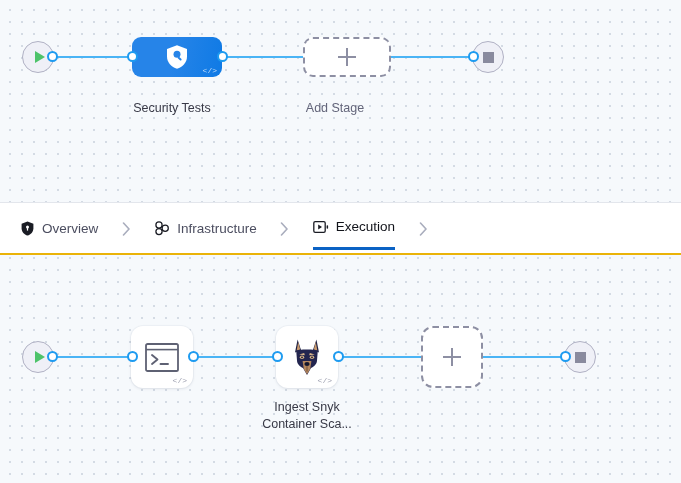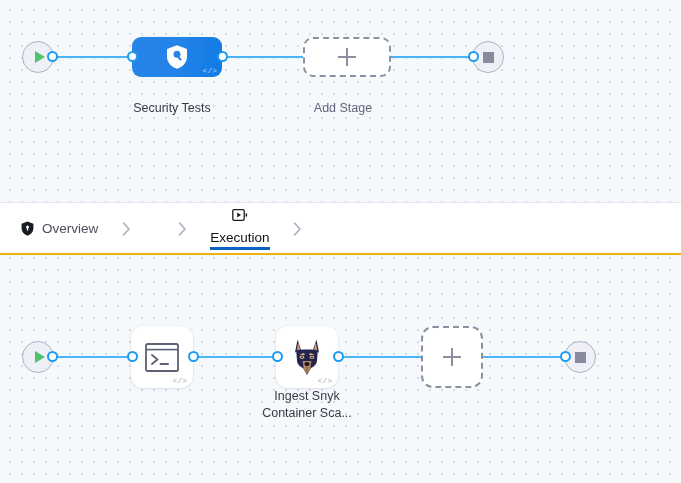--- a/index.html
+++ b/index.html
@@ -209,21 +209,20 @@
     height: 43px;
     box-sizing: border-box;
     padding-bottom: 1px;
     color: #4c4e60;
     font-size: 13.5px;
     cursor: pointer;
   }
   .nav-tab.active {
     color: #11131a;
     border-bottom: 3px solid #0b62c4;
-    flex-direction: column;
   }
   .nav-sep {
     display: flex;
     align-items: center;
     justify-content: center;
     width: 56px;
     color: #a9adbd;
   }
   .nav-icon {
     display: flex;
@@ -257,21 +256,21 @@
       </svg>
       <span class="code-badge">&lt;/&gt;</span>
     </div>
     <div class="port" style="left:127px; top:51px;"></div>
     <div class="port" style="left:217px; top:51px;"></div>
     <div class="caption" style="left:97px; top:100px; width:150px;">Security Tests</div>
 
     <div class="add-node add-stage-node" style="left:303px; top:37px;">
       <div class="plus-glyph"></div>
     </div>
-    <div class="caption muted" style="left:268px; top:100px; width:150px;">Add Stage</div>
+    <div class="caption muted" style="left:260px; top:100px; width:150px;">Add Stage</div>
 
     <div class="terminal" style="left:472px; top:41px;">
       <div class="stop-sq"></div>
     </div>
     <div class="port" style="left:468px; top:51px;"></div>
   </div>
 
   <div class="navbar">
 
     <div class="nav-tab">
@@ -284,20 +283,30 @@
       </span>
       <span>Overview</span>
     </div>
 
     <div class="nav-sep">
       <svg width="9" height="14" viewBox="0 0 9 14">
         <path d="M1.5 1 L7 7 L1.5 13" stroke="#a9adbd" stroke-width="1.6" fill="none" stroke-linecap="round" stroke-linejoin="round"></path>
       </svg>
     </div>
 
+    <div class="nav-tab">
+      <span class="nav-icon">
+        <svg width="16" height="15" viewBox="0 0 16 15">
+          <circle cx="5" cy="4" r="3.1" stroke="#1a1c24" stroke-width="1.25" fill="none"></circle>
+          <circle cx="5" cy="10.6" r="3.1" stroke="#1a1c24" stroke-width="1.25" fill="none"></circle>
+          <circle cx="11.2" cy="7.3" r="3.1" stroke="#1a1c24" stroke-width="1.25" fill="none"></circle>
+        </svg>
+      </span>
+      <span>Infrastructure</span>
+    </div>
 
     <div class="nav-sep">
       <svg width="9" height="14" viewBox="0 0 9 14">
         <path d="M1.5 1 L7 7 L1.5 13" stroke="#a9adbd" stroke-width="1.6" fill="none" stroke-linecap="round" stroke-linejoin="round"></path>
       </svg>
     </div>
 
     <div class="nav-tab active">
       <span class="nav-icon">
         <svg width="16" height="14" viewBox="0 0 16 14">
@@ -363,21 +372,21 @@
         <path d="M22.8 16.4 L17.2 17.3 L17.8 15.0 Z" fill="#d8b58c"></path>
 
         <ellipse cx="15.0" cy="26.0" rx="2.6" ry="2.0" fill="#15162c"></ellipse>
 
         <line x1="15.0" y1="28.2" x2="15.0" y2="33.5" stroke="#6e4f35" stroke-width="0.9"></line>
       </svg>
       <span class="code-badge">&lt;/&gt;</span>
     </div>
     <div class="port" style="left:272px; top:103px;"></div>
     <div class="port" style="left:333px; top:103px;"></div>
-    <div class="caption" style="left:237px; top:140px; width:140px;">Ingest Snyk
+    <div class="caption" style="left:237px; top:151px; width:140px;">Ingest Snyk
 Container Sca...</div>
 
     <div class="add-node add-step-node" style="left:421px; top:78px;">
       <div class="plus-glyph"></div>
     </div>
 
     <div class="terminal" style="left:564px; top:93px;">
       <div class="stop-sq"></div>
     </div>
     <div class="port" style="left:560px; top:103px;"></div>

